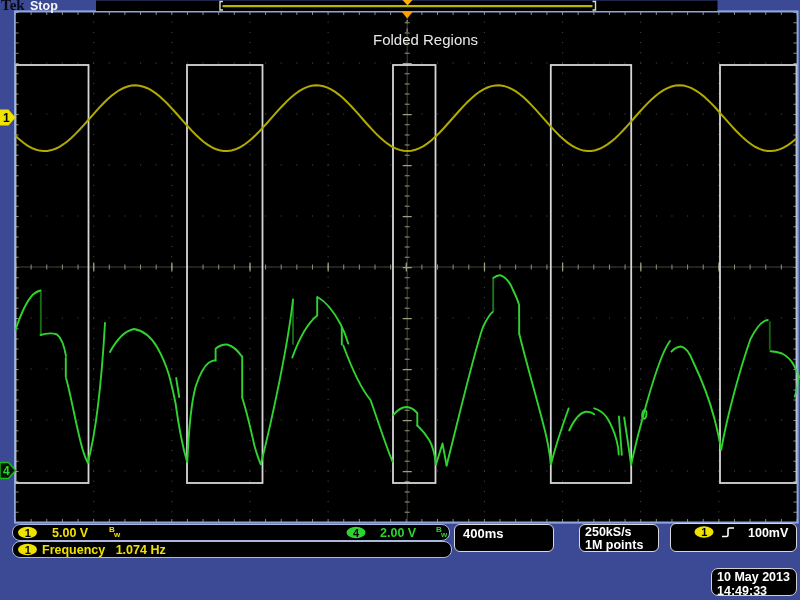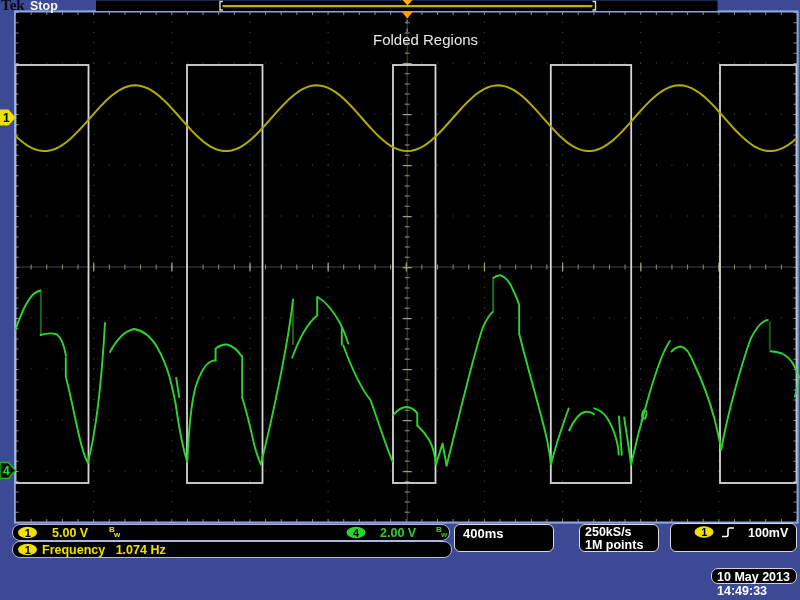--- a/index.html
+++ b/index.html
@@ -145,13 +145,13 @@
 <div class="abs" style="left:454px;top:523.5px;width:100px;height:28.5px;background:#000;border:1.5px solid #d8d8d8;border-radius:6px;color:#fff;font-weight:bold;font-size:13px;padding:1px 0 0 8px">400ms</div>
 <div class="abs" style="left:579px;top:523.5px;width:80px;height:28.5px;background:#000;border:1.5px solid #d8d8d8;border-radius:6px;color:#fff;font-weight:bold;font-size:12.5px;line-height:13px;padding:1px 0 0 5px">250kS/s<br>1M points</div>
 <div class="abs" style="left:669.5px;top:523px;width:127px;height:29px;background:#000;border:1.5px solid #d8d8d8;border-radius:6px"></div>
 <svg font-family="Liberation Sans, sans-serif" class="abs" style="left:0;top:0" width="800" height="600" viewBox="0 0 800 600">
 <ellipse cx="704" cy="532" rx="9.5" ry="5.7" fill="#f0e200"></ellipse>
 <text x="701.2" y="536.3" font-size="11" font-weight="bold" fill="#000">1</text>
 <path d="M722,536.5 h4.5 q1.5,0 1.5,-1.5 v-5.5 q0,-1.5 1.5,-1.5 h4.5" fill="none" stroke="#fff" stroke-width="1.6"></path>
 <text x="748" y="537" font-size="12.5" font-weight="bold" fill="#fff">100mV</text>
 </svg>
 
-<div class="abs" style="left:711px;top:567.5px;width:86px;height:16px;background:#000;border:1.5px solid #d0d0d0;border-radius:7px;color:#fff;font-weight:bold;font-size:12.5px;line-height:14px;padding:1px 0 0 5px">10 May 2013<br>14:49:33</div>
+<div class="abs" style="left:711px;top:567.5px;width:86px;height:28px;background:#000;border:1.5px solid #d0d0d0;border-radius:7px;color:#fff;font-weight:bold;font-size:12.5px;line-height:14px;padding:1px 0 0 5px">10 May 2013<br>14:49:33</div>
 
 </body></html>

